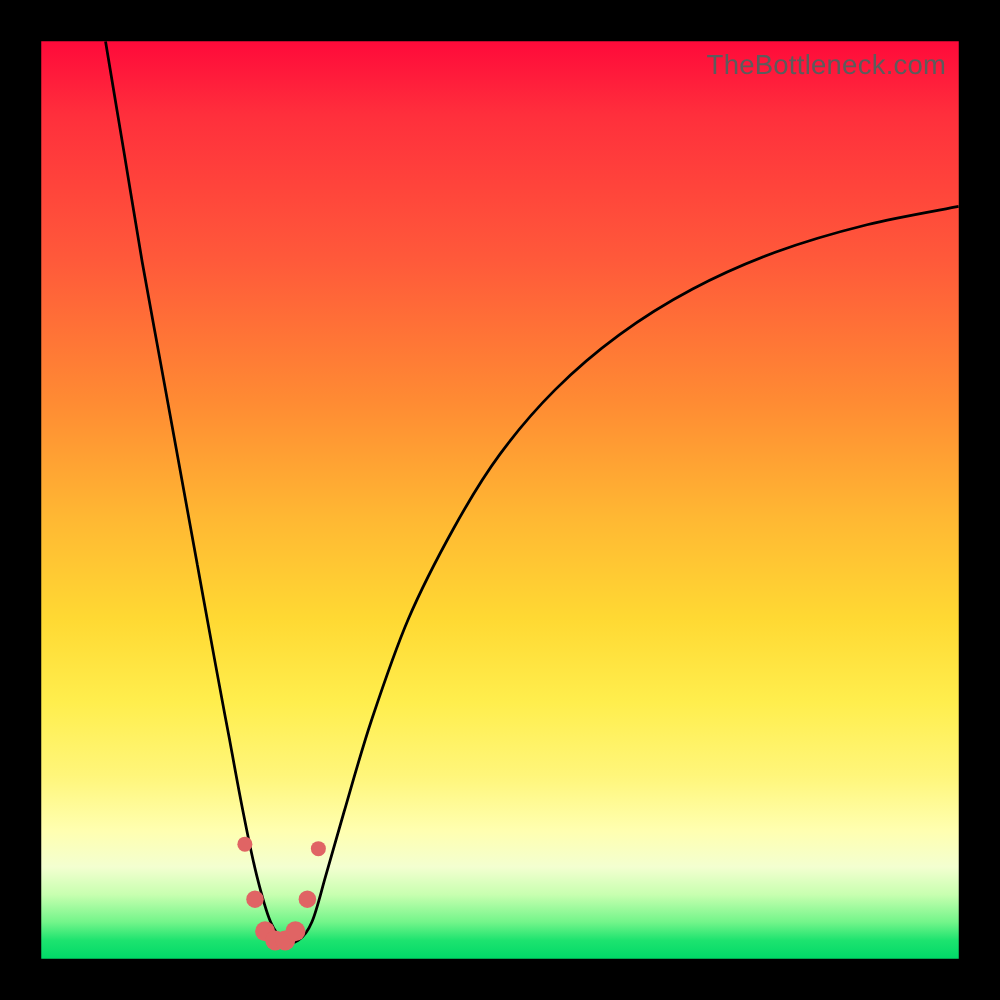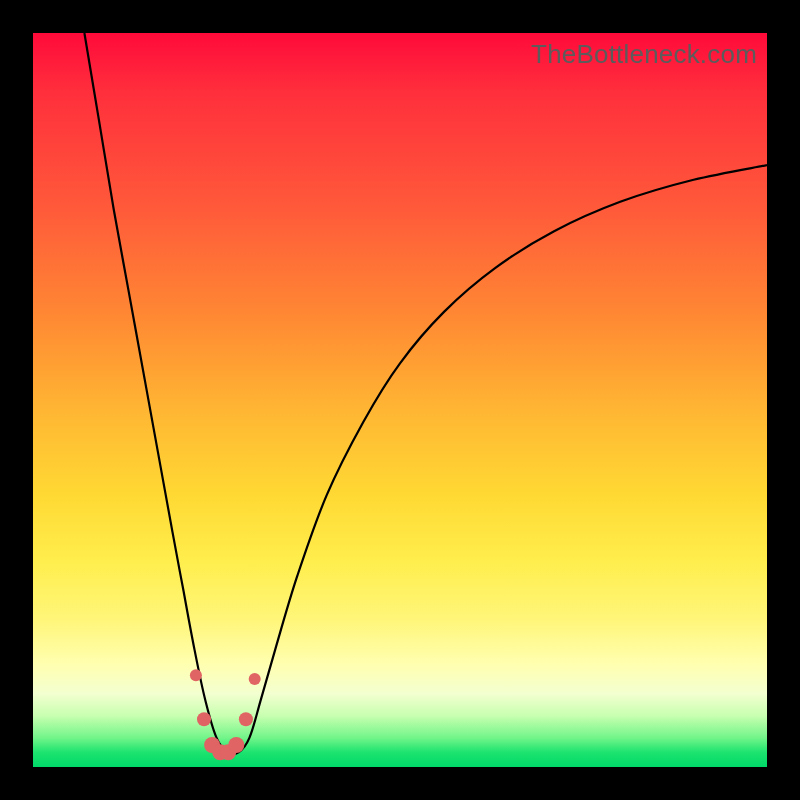--- a/index.html
+++ b/index.html
@@ -40,21 +40,21 @@
       #73f58a 96%,
       #1de36f 98%,
       #00d968 100%
     );
   }
   .watermark {
     position: absolute;
     top: 6px;
     right: 10px;
     color: #5c5c5c;
-    font-size: 26px;
+    font-size: 22px;
     font-weight: 500;
     letter-spacing: 0.2px;
     user-select: none;
   }
   svg.curve {
     position: absolute;
     left: 0;
     top: 0;
     width: 734px;
     height: 734px;

